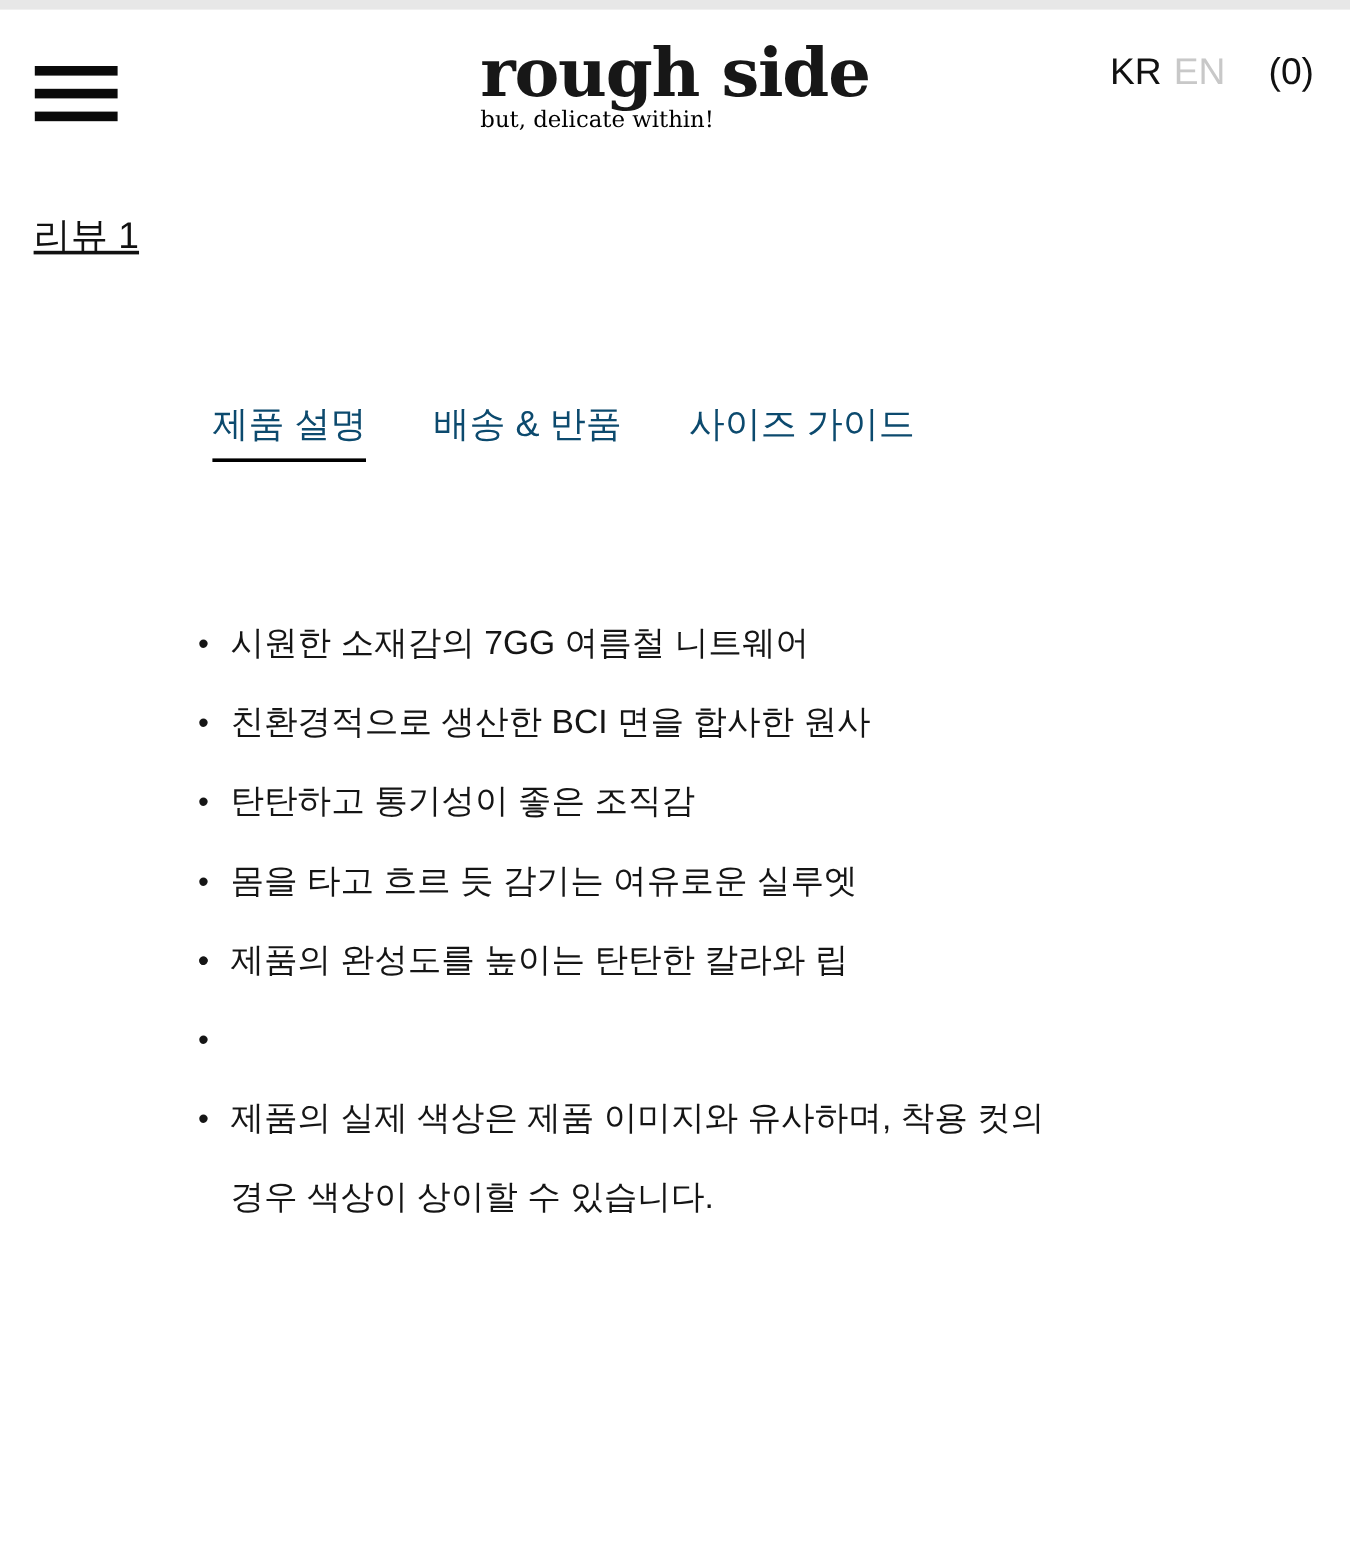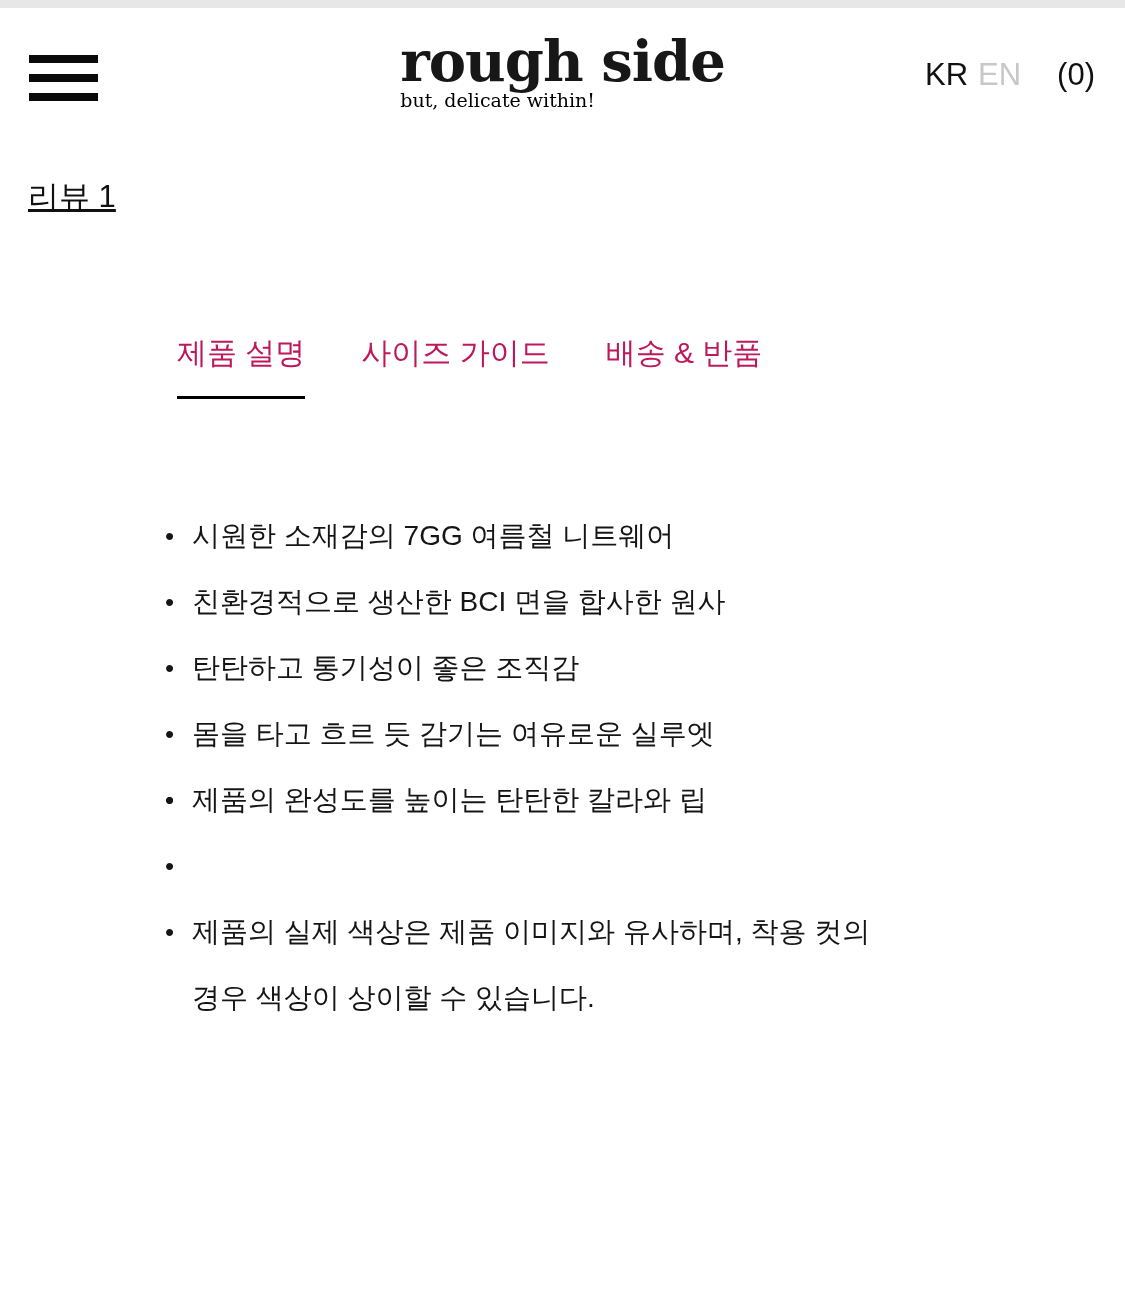--- a/index.html
+++ b/index.html
@@ -59,21 +59,21 @@
     font-family: "DejaVu Serif", "Liberation Serif", serif;
     font-size: 19px;
     color: #000000;
     text-align: left;
     margin-top: 0px;
     padding-right: 4px;
   }
   .header-right {
     position: absolute;
     right: 30px;
-    top: 57px;
+    top: 42px;
     font-size: 31px;
     letter-spacing: 0;
     white-space: nowrap;
   }
   .lang-kr { color: #111111; cursor: pointer; }
   .lang-en { color: #c8c8c8; cursor: pointer; margin-left: 10px; }
   .cart-count { color: #111111; cursor: pointer; margin-left: 36px; }
 
   
   .review-label {
@@ -89,23 +89,23 @@
   
   .tabs {
     position: absolute;
     left: 177px;
     top: 333px;
     display: flex;
     gap: 56px;
     font-size: 30px;
   }
   .tab {
-    color: #be185d;
-    cursor: pointer;
-    padding-bottom: 22px;
+    color: #0c4a6e;
+    cursor: pointer;
+    padding-bottom: 8px;
     white-space: nowrap;
   }
   .tab.active {
     border-bottom: 3px solid #000000;
   }
 
   
   .features {
     position: absolute;
     left: 165px;
@@ -153,22 +153,22 @@
   </div>
 
   <div class="header-right">
     <span class="lang-kr">KR</span><span class="lang-en">EN</span><span class="cart-count">(0)</span>
   </div>
 
   <div class="review-label">리뷰 1</div>
 
   <div class="tabs">
     <div class="tab active">제품 설명</div>
+    <div class="tab">배송 &amp; 반품</div>
     <div class="tab">사이즈 가이드</div>
-    <div class="tab">배송 &amp; 반품</div>
   </div>
 
   <ul class="features">
     <li>
       <span class="bullet">•</span>
       <span>시원한 소재감의 7GG 여름철 니트웨어</span>
     </li>
     <li>
       <span class="bullet">•</span>
       <span>친환경적으로 생산한 BCI 면을 합사한 원사</span>

